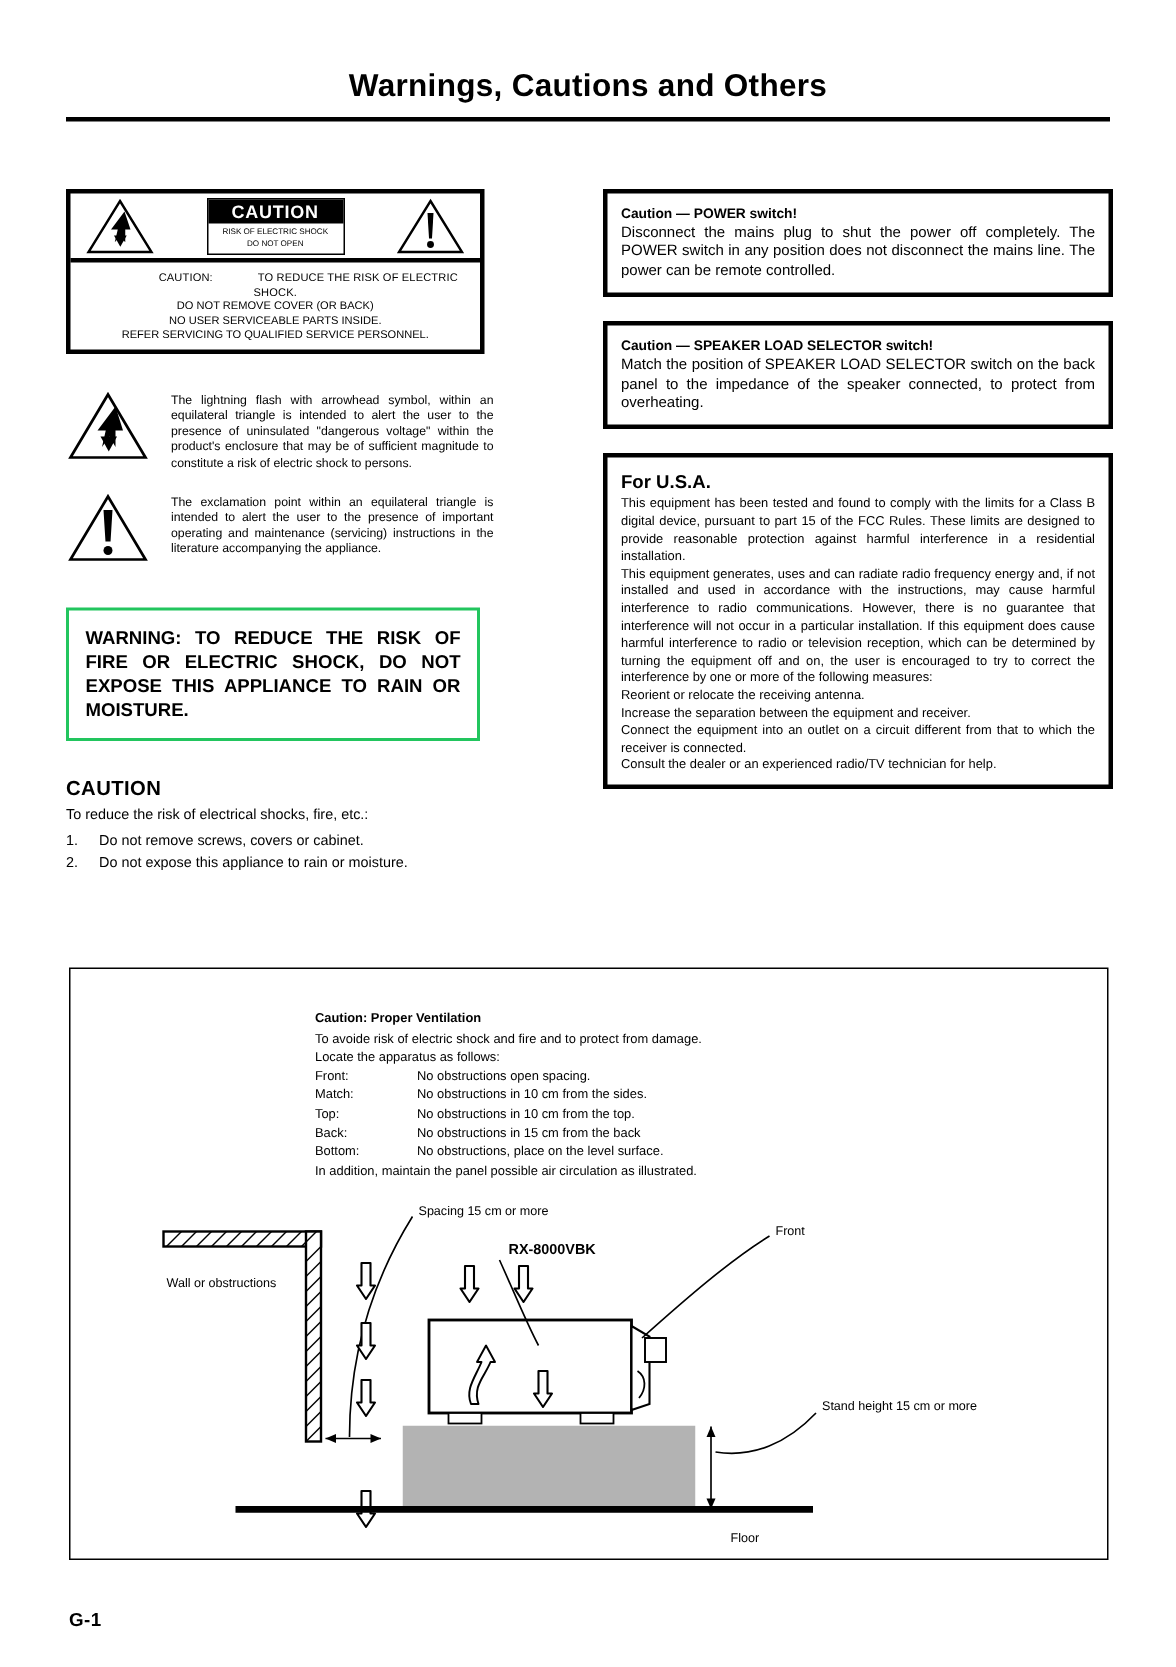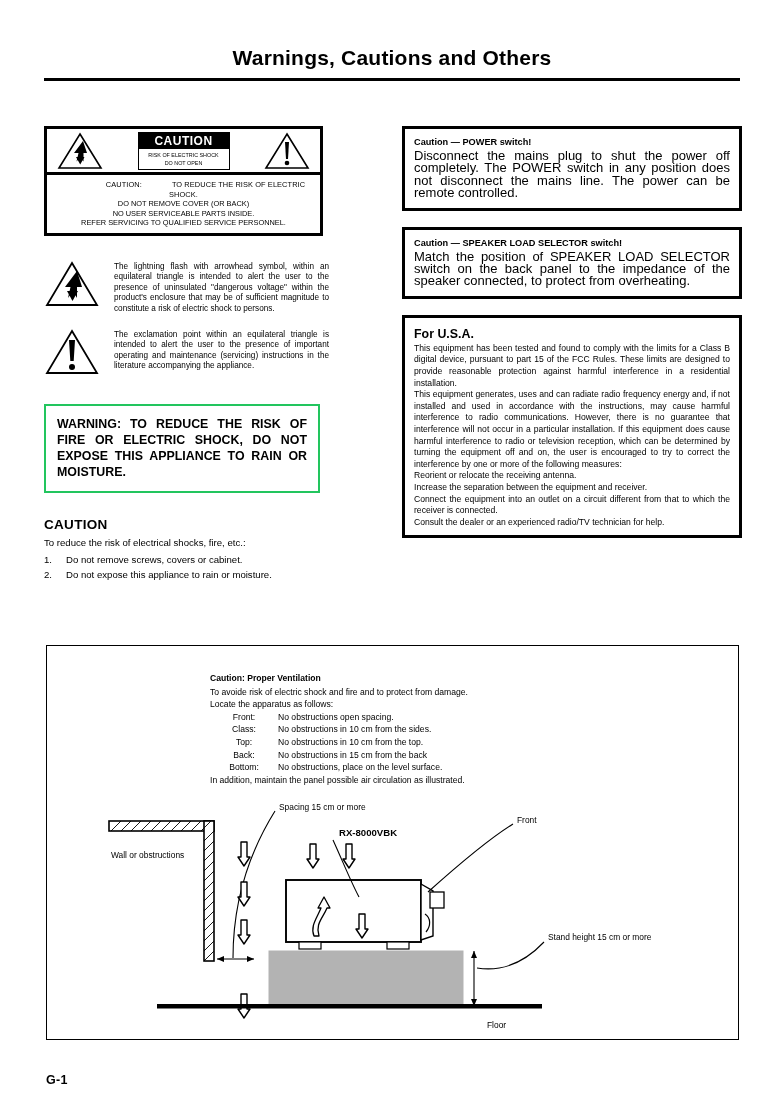--- a/index.html
+++ b/index.html
@@ -138,21 +138,21 @@
     padding: 7px 9px 8px 9px;
   }
   .rbox + .rbox { margin-top: 16px; }
   .rbox .hd {
     font-size: 9.2px;
     font-weight: bold;
     line-height: 13px;
     margin-bottom: 1px;
   }
   .rbox .bd {
-    font-size: 13px;
+    font-size: 10px;
     line-height: 12.4px;
     text-align: justify;
   }
   .rbox .bd p { margin: 0; }
   .rbox.usa { padding: 8px 9px 7px 9px; }
   .rbox.usa .hd { font-size: 12.4px; line-height: 16px; margin-bottom: 1px; }
   .rbox.usa .bd { font-size: 8.6px; line-height: 11.6px; }
   .rbox.usa .bd p.flush { text-align: left; }
 
   
@@ -167,21 +167,21 @@
     background: #fff;
   }
   .vent-text {
     position: absolute;
     left: 163px;
     top: 26px;
     font-size: 8.6px;
     line-height: 12.6px;
   }
   .vent-text .hd { font-weight: bold; margin-bottom: 1px; }
-  .vent-text .kv { display: flex; text-align: center; }
+  .vent-text .kv { display: flex; }
   .vent-text .kv .k { width: 68px; flex: 0 0 auto; }
   .vent-diagram { position: absolute; left: 0; top: 150px; width: 693px; height: 244px; }
 
   
   .footer {
     position: absolute;
     left: 46px;
     top: 1073px;
     font-size: 12.5px;
     font-weight: bold;
@@ -302,21 +302,21 @@
   <div class="vent-text">
     <div class="hd">Caution: Proper Ventilation</div>
     <div>To avoide risk of electric shock and fire and to protect from damage.</div>
     <div>Locate the apparatus as follows:</div>
 
     <div class="kv">
       <span class="k">Front:</span>
       <span>No obstructions open spacing.</span>
     </div>
     <div class="kv">
-      <span class="k">Class:</span>
+      <span class="k">Match:</span>
       <span>No obstructions in 10 cm from the sides.</span>
     </div>
     <div class="kv">
       <span class="k">Top:</span>
       <span>No obstructions in 10 cm from the top.</span>
     </div>
     <div class="kv">
       <span class="k">Back:</span>
       <span>No obstructions in 15 cm from the back</span>
     </div>

